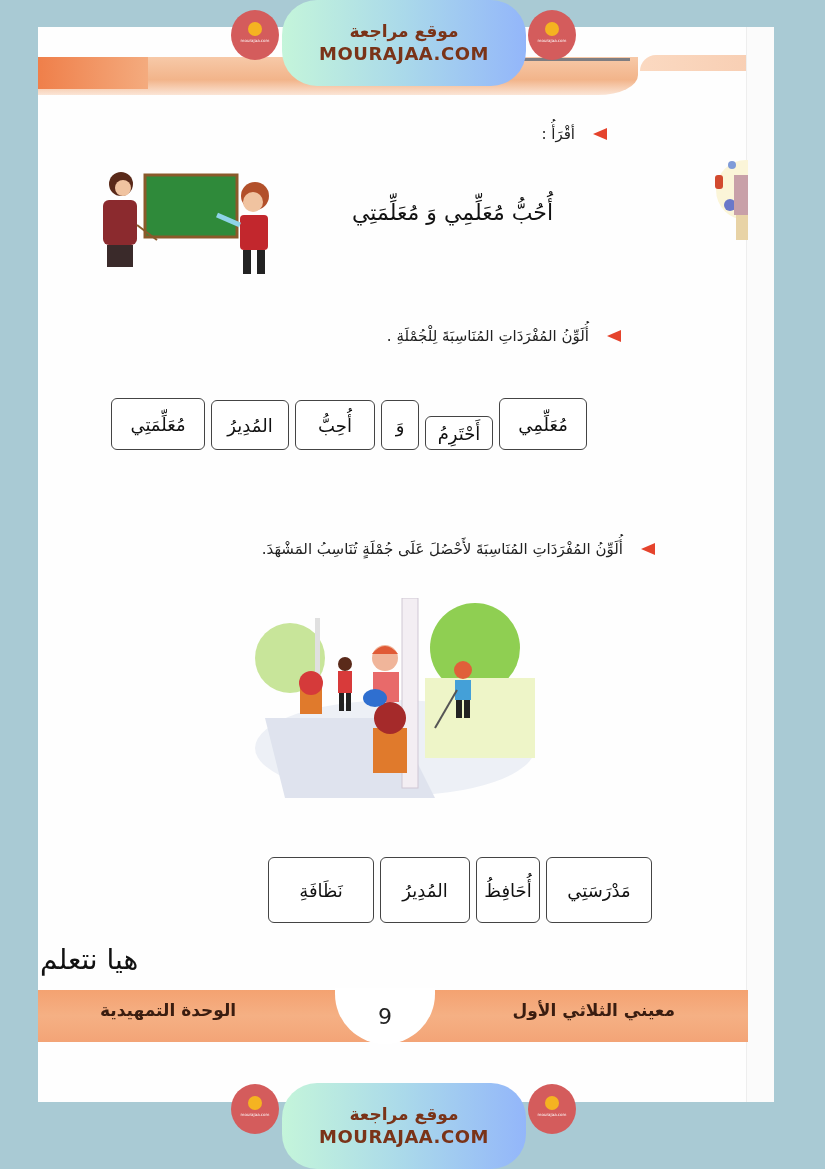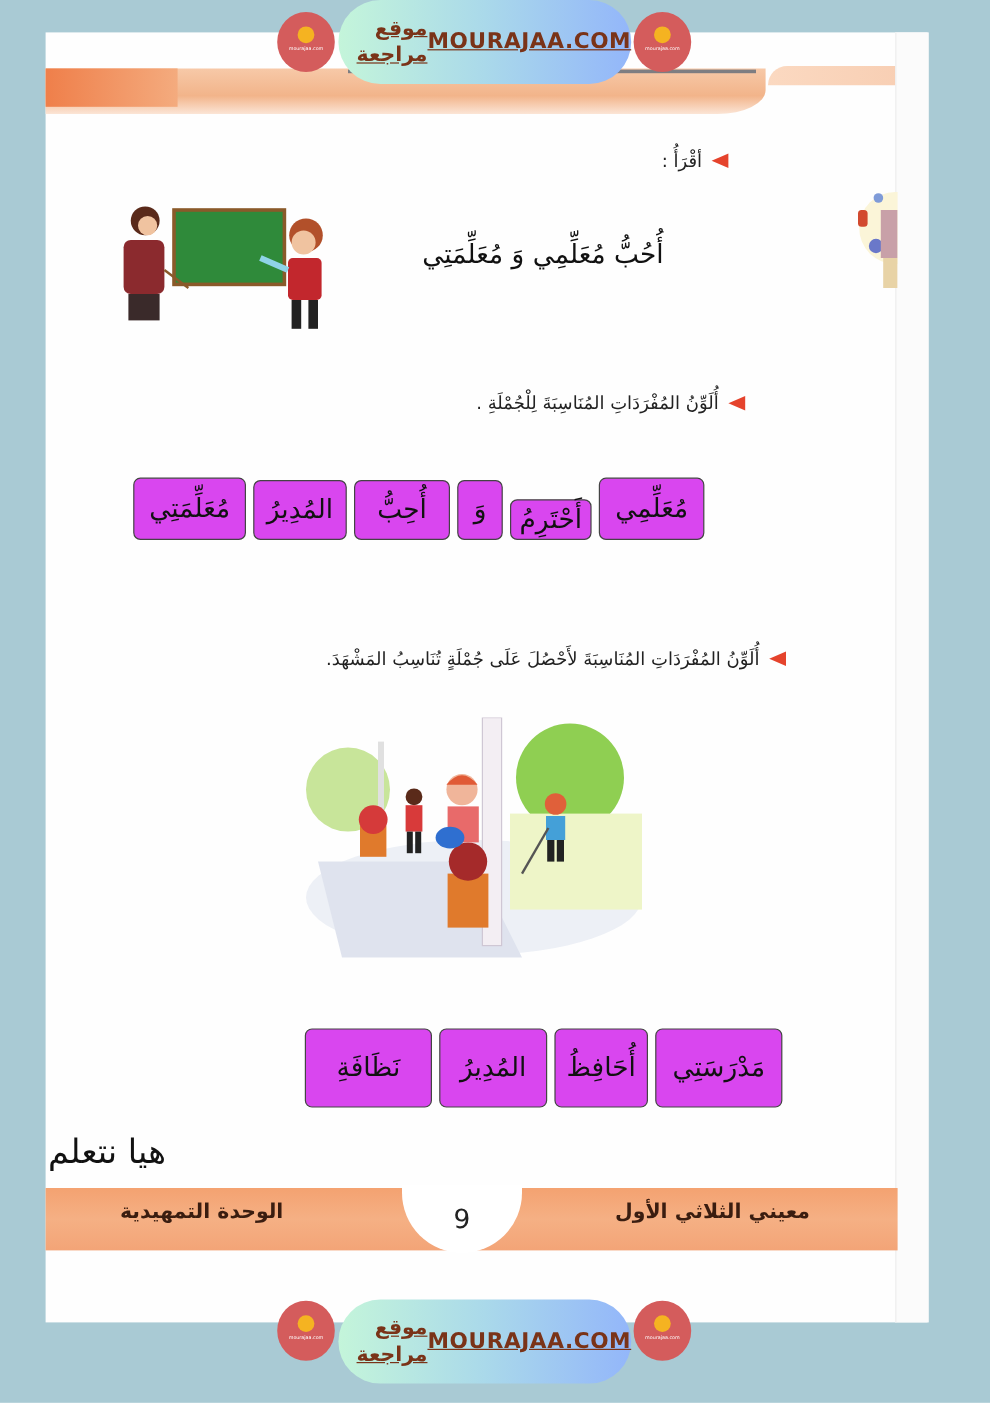--- a/index.html
+++ b/index.html
@@ -32,49 +32,49 @@
   }
   .right-margin-shade {
     position:absolute; left:746px; top:27px; width:27px; height:1075px;
     background:#fbfbfb; border-left:1px solid #eee;
   }
   .side-art {
     position:absolute; left:710px; top:135px; width:38px; height:110px;
   }
   
   .wm-pill {
-    position:absolute; width:244px; height:70px; border-radius:35px;
+    position:absolute; width:244px; height:86px; border-radius:35px;
     background:linear-gradient(90deg,#c4f5da 0%,#aad9ea 50%,#93b6fa 100%);
-    display:flex; flex-direction:row; align-items:center; justify-content:center;
-    color:#7a3318; font-weight:bold; text-decoration:underline;
+    display:flex; flex-direction:column; align-items:center; justify-content:center;
+    color:#7a3318; font-weight:bold; 
   }
   .wm-pill .ar { font-size:17px; line-height:22px; direction:rtl; }
   .wm-pill .en { font-size:18px; line-height:24px; letter-spacing:.5px; }
   .wm-badge {
     position:absolute; width:48px; height:50px; border-radius:50%;
     background:#d45c5c; display:flex; flex-direction:column; align-items:center; justify-content:center;
   }
   .wm-badge .dot { width:14px; height:14px; border-radius:50%; background:#f5b321; margin-top:-6px; }
   .wm-badge .tiny { font-size:4px; color:#fff; line-height:5px; margin-top:2px; }
   .instr {
-    position:absolute; display:flex; align-items:center; gap:8px; direction:rtl;
+    position:absolute; display:flex; align-items:center; gap:18px; direction:rtl;
     font-size:15px; color:#222;
   }
   .tri {
     width:0; height:0; border-top:6px solid transparent; border-bottom:6px solid transparent;
     border-right:14px solid #e5432c;
   }
   .sentence { position:absolute; font-size:22px; color:#111; direction:rtl; }
   .word-row {
     position:absolute; display:flex; direction:rtl; gap:6px; align-items:flex-end;
   }
   .word-box {
-    border:1.5px solid #444; border-radius:6px; background:#d946ef;
+    border:1.5px solid #444; border-radius:6px; background:#ffffff;
     display:flex; align-items:center; justify-content:center;
-    font-size:22px; color:#111; padding:16px 8px; box-sizing:border-box;
+    font-size:18px; color:#111; padding:16px 8px; box-sizing:border-box;
   }
   .hiya { position:absolute; left:40px; top:943px; font-size:28px; color:#111; direction:rtl; }
   .footer-band {
     position:absolute; left:38px; top:990px; width:710px; height:52px;
     background:linear-gradient(180deg,#f4a271 0%,#f5b084 50%,#f3a477 100%);
   }
   .footer-cup {
     position:absolute; left:335px; top:988px; width:100px; height:56px;
     background:#fff; border-radius:0 0 50px 50px / 0 0 50px 50px;
     display:flex; align-items:center; justify-content:center; font-size:22px; color:#222;
@@ -188,21 +188,21 @@
     <circle cx="218" cy="72" r="9" fill="#e0603a"></circle>
     <rect x="210" y="82" width="16" height="20" fill="#44a0d8"></rect>
     <rect x="211" y="102" width="6" height="18" fill="#222"></rect>
     <rect x="219" y="102" width="6" height="18" fill="#222"></rect>
     <line x1="212" y1="92" x2="190" y2="130" stroke="#555" stroke-width="2"></line>
   </svg>
 </div>
 
 <div class="word-row" style="right:173px;top:857px;">
   <div class="word-box" style="width:106px;height:66px;">مَدْرَسَتِي</div>
-  <div class="word-box" style="width:78px;height:66px;">أُحَافِظُ</div>
+  <div class="word-box" style="width:64px;height:66px;">أُحَافِظُ</div>
   <div class="word-box" style="width:90px;height:66px;">المُدِيرُ</div>
   <div class="word-box" style="width:106px;height:66px;">نَظَافَةِ</div>
 </div>
 
 <div class="hiya">هيا نتعلم</div>
 
 <div class="footer-band"></div>
 <div class="footer-cup">9</div>
 <div class="footer-left">الوحدة التمهيدية</div>
 <div class="footer-right">معيني الثلاثي الأول</div>

